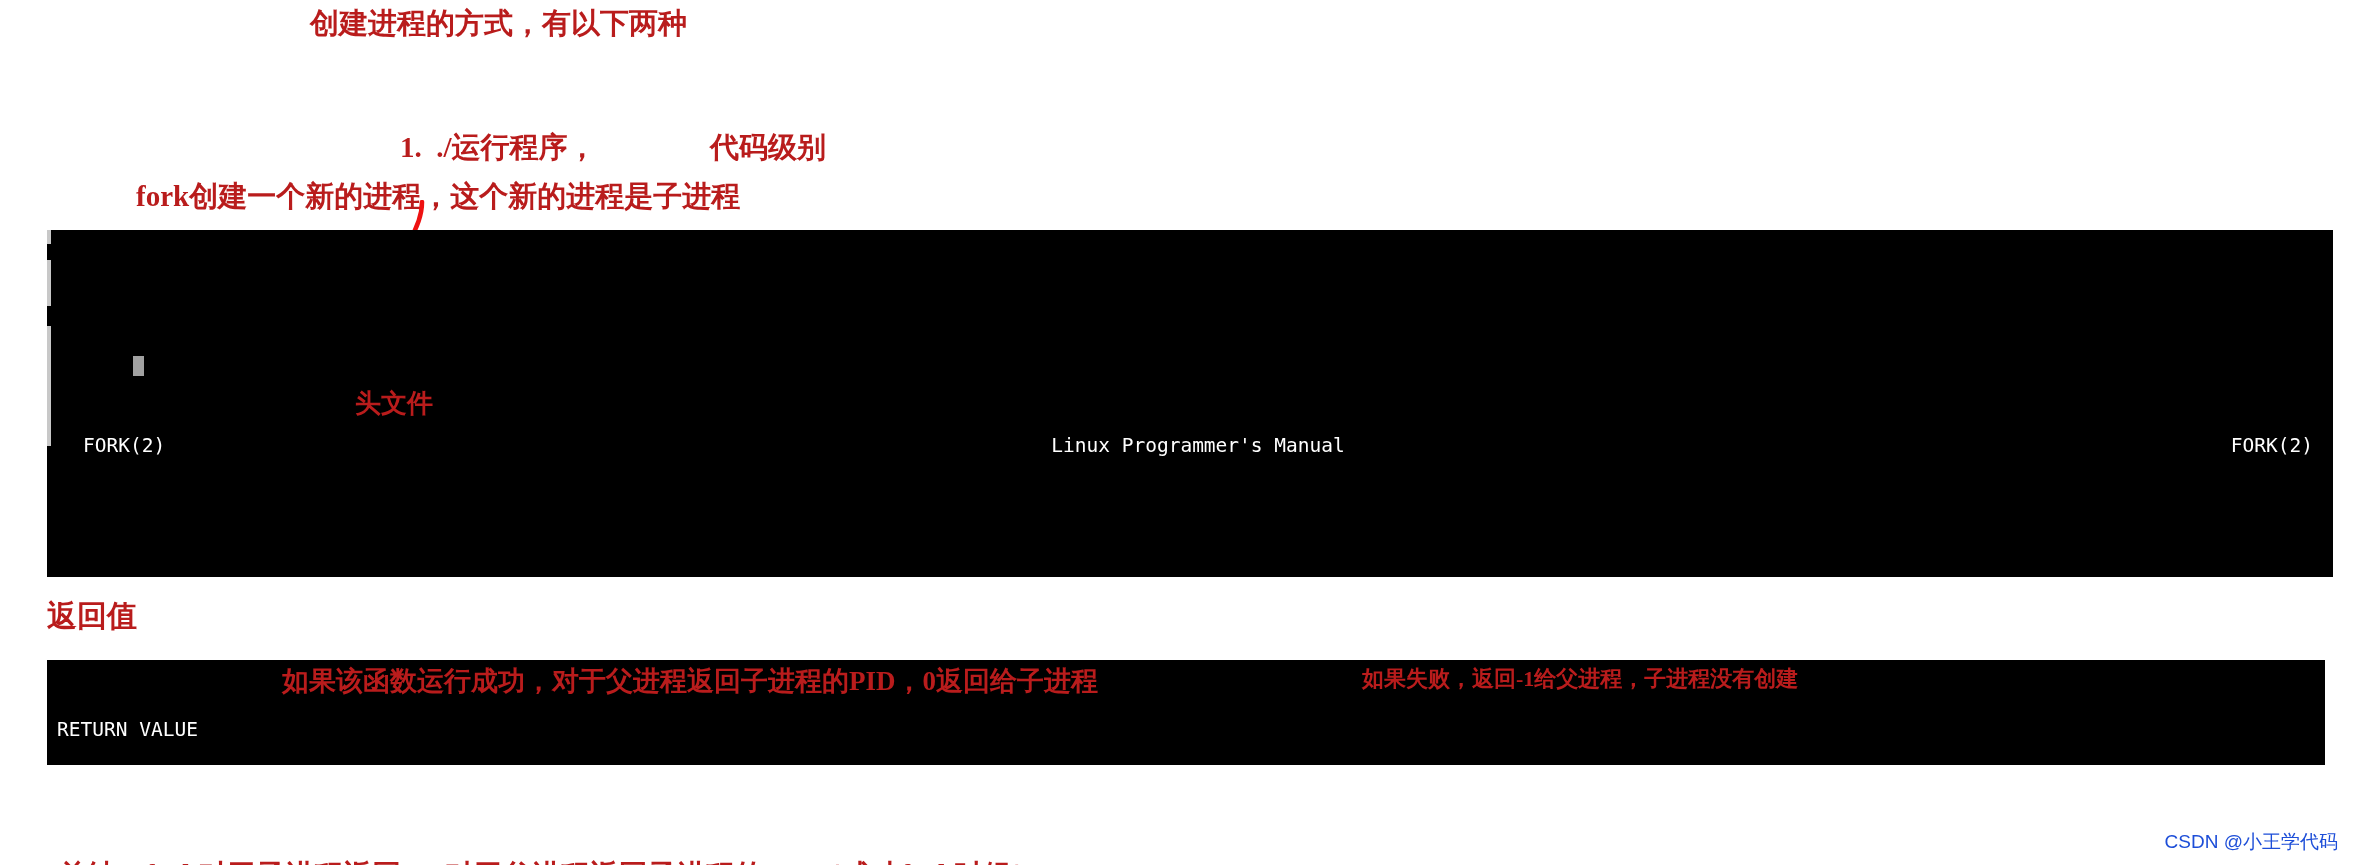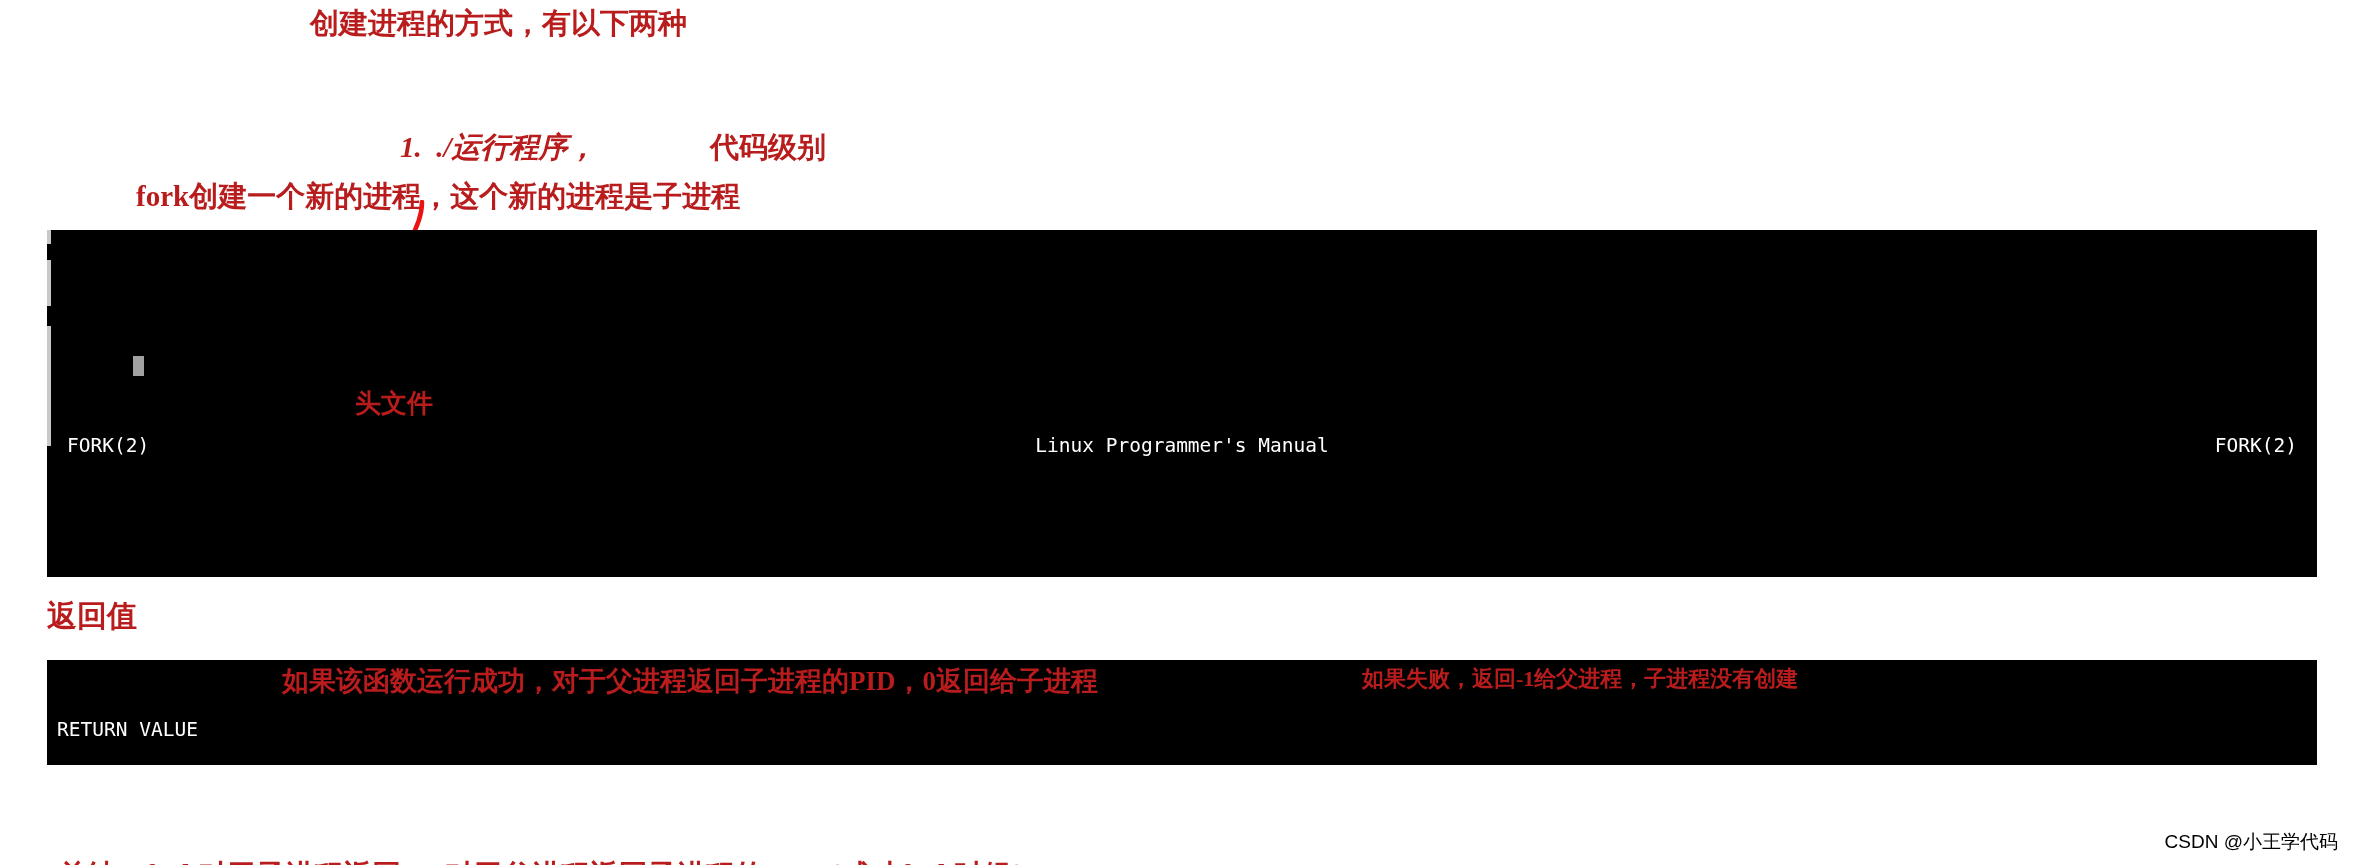--- a/index.html
+++ b/index.html
@@ -34,21 +34,21 @@
   #anno-list {
     left: 400px;
     top: 56px;
     font-size: 29px;
   }
   .list-row {
     display: flex;
     align-items: baseline;
   }
   .list-row + .list-row { margin-top: 9px; }
-  .list-left  { width: 310px; font-style: italic; }
+  .list-left  { width: 310px; }
   .list-right { width: 200px; }
 
   #anno-fork-create {
     left: 136px;
     top: 178px;
     font-size: 29px;
   }
 
   
   #arrow-svg {
@@ -70,28 +70,28 @@
     line-height: 24px;
     white-space: pre;
     overflow: hidden;
   }
 
   #terminal-man {
     left: 47px;
     top: 230px;
     width: 2270px;
     height: 335px;
-    padding: 12px 0 0 0;
+    padding: 12px 0 0 16px;
   }
   #terminal-ret {
     left: 47px;
     top: 660px;
     width: 2270px;
     height: 95px;
-    padding: 10px 0 0 0;
+    padding: 10px 8px 0 0;
   }
 
   .term-line { position: relative; padding: 0 10px; height: 24px; }
   .term-line.blank { height: 24px; }
   .term-header { display: flex; justify-content: space-between; padding: 0 10px; }
   .term-header .mid { position: absolute; left: 50%; transform: translateX(-50%); }
   .term-header-wrap { position: relative; }
 
   
   .edge-sliver {
@@ -139,21 +139,21 @@
     left: 58px;
     top: 784px;
     font-size: 29px;
   }
 
   
   #watermark {
     position: absolute;
     right: 22px;
     bottom: 10px;
-    color: #000000;
+    color: #1d4ed8;
     font-size: 19px;
     font-family: "Liberation Sans", sans-serif;
     white-space: pre;
   }
 </style>
 </head>
 <body>
 
 <div class="anno" id="anno-title">创建进程的方式，有以下两种</div>
 

